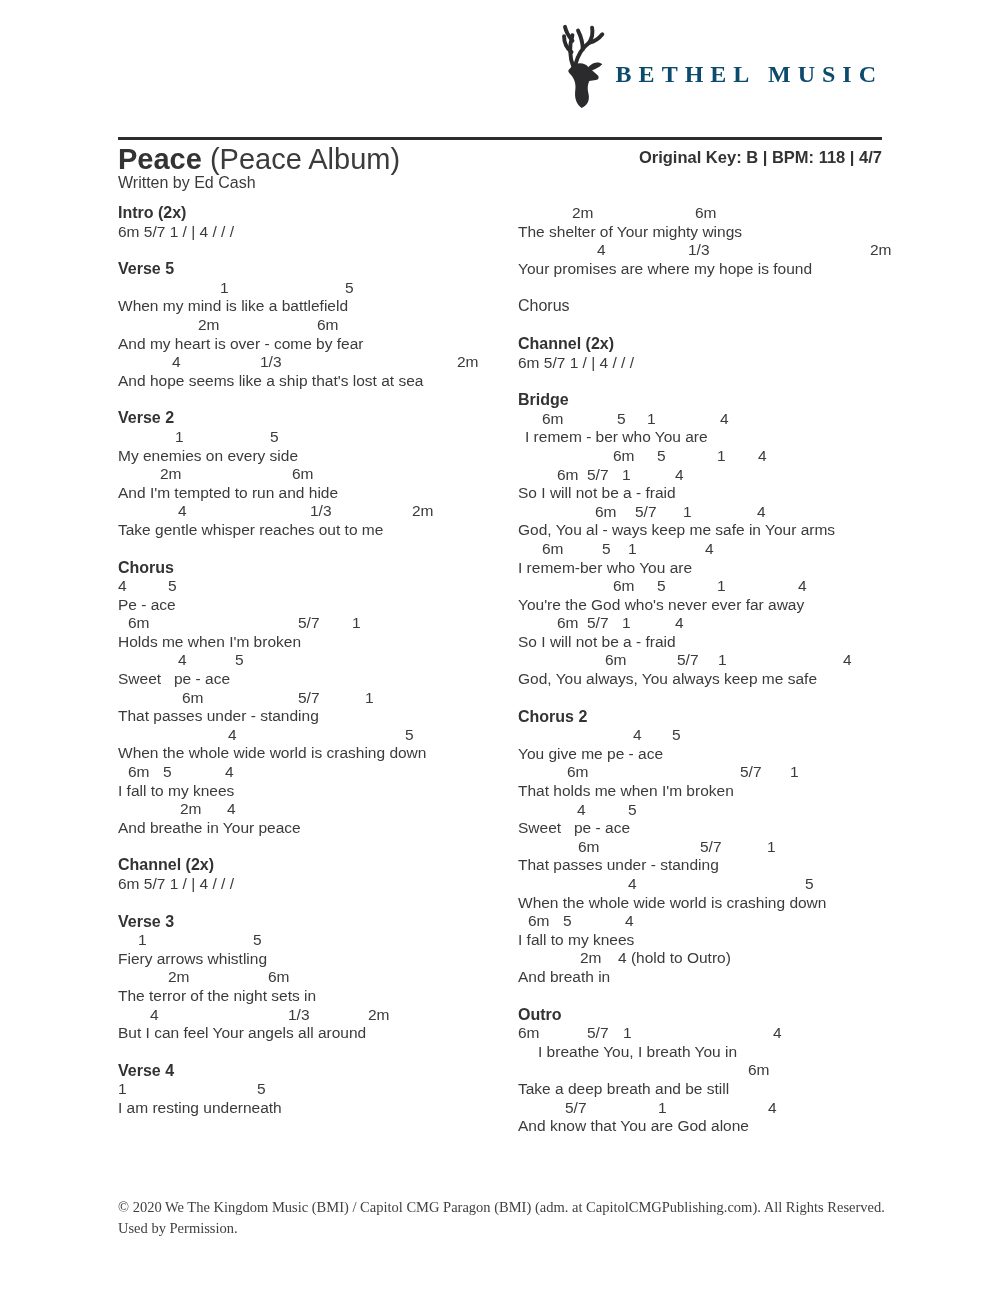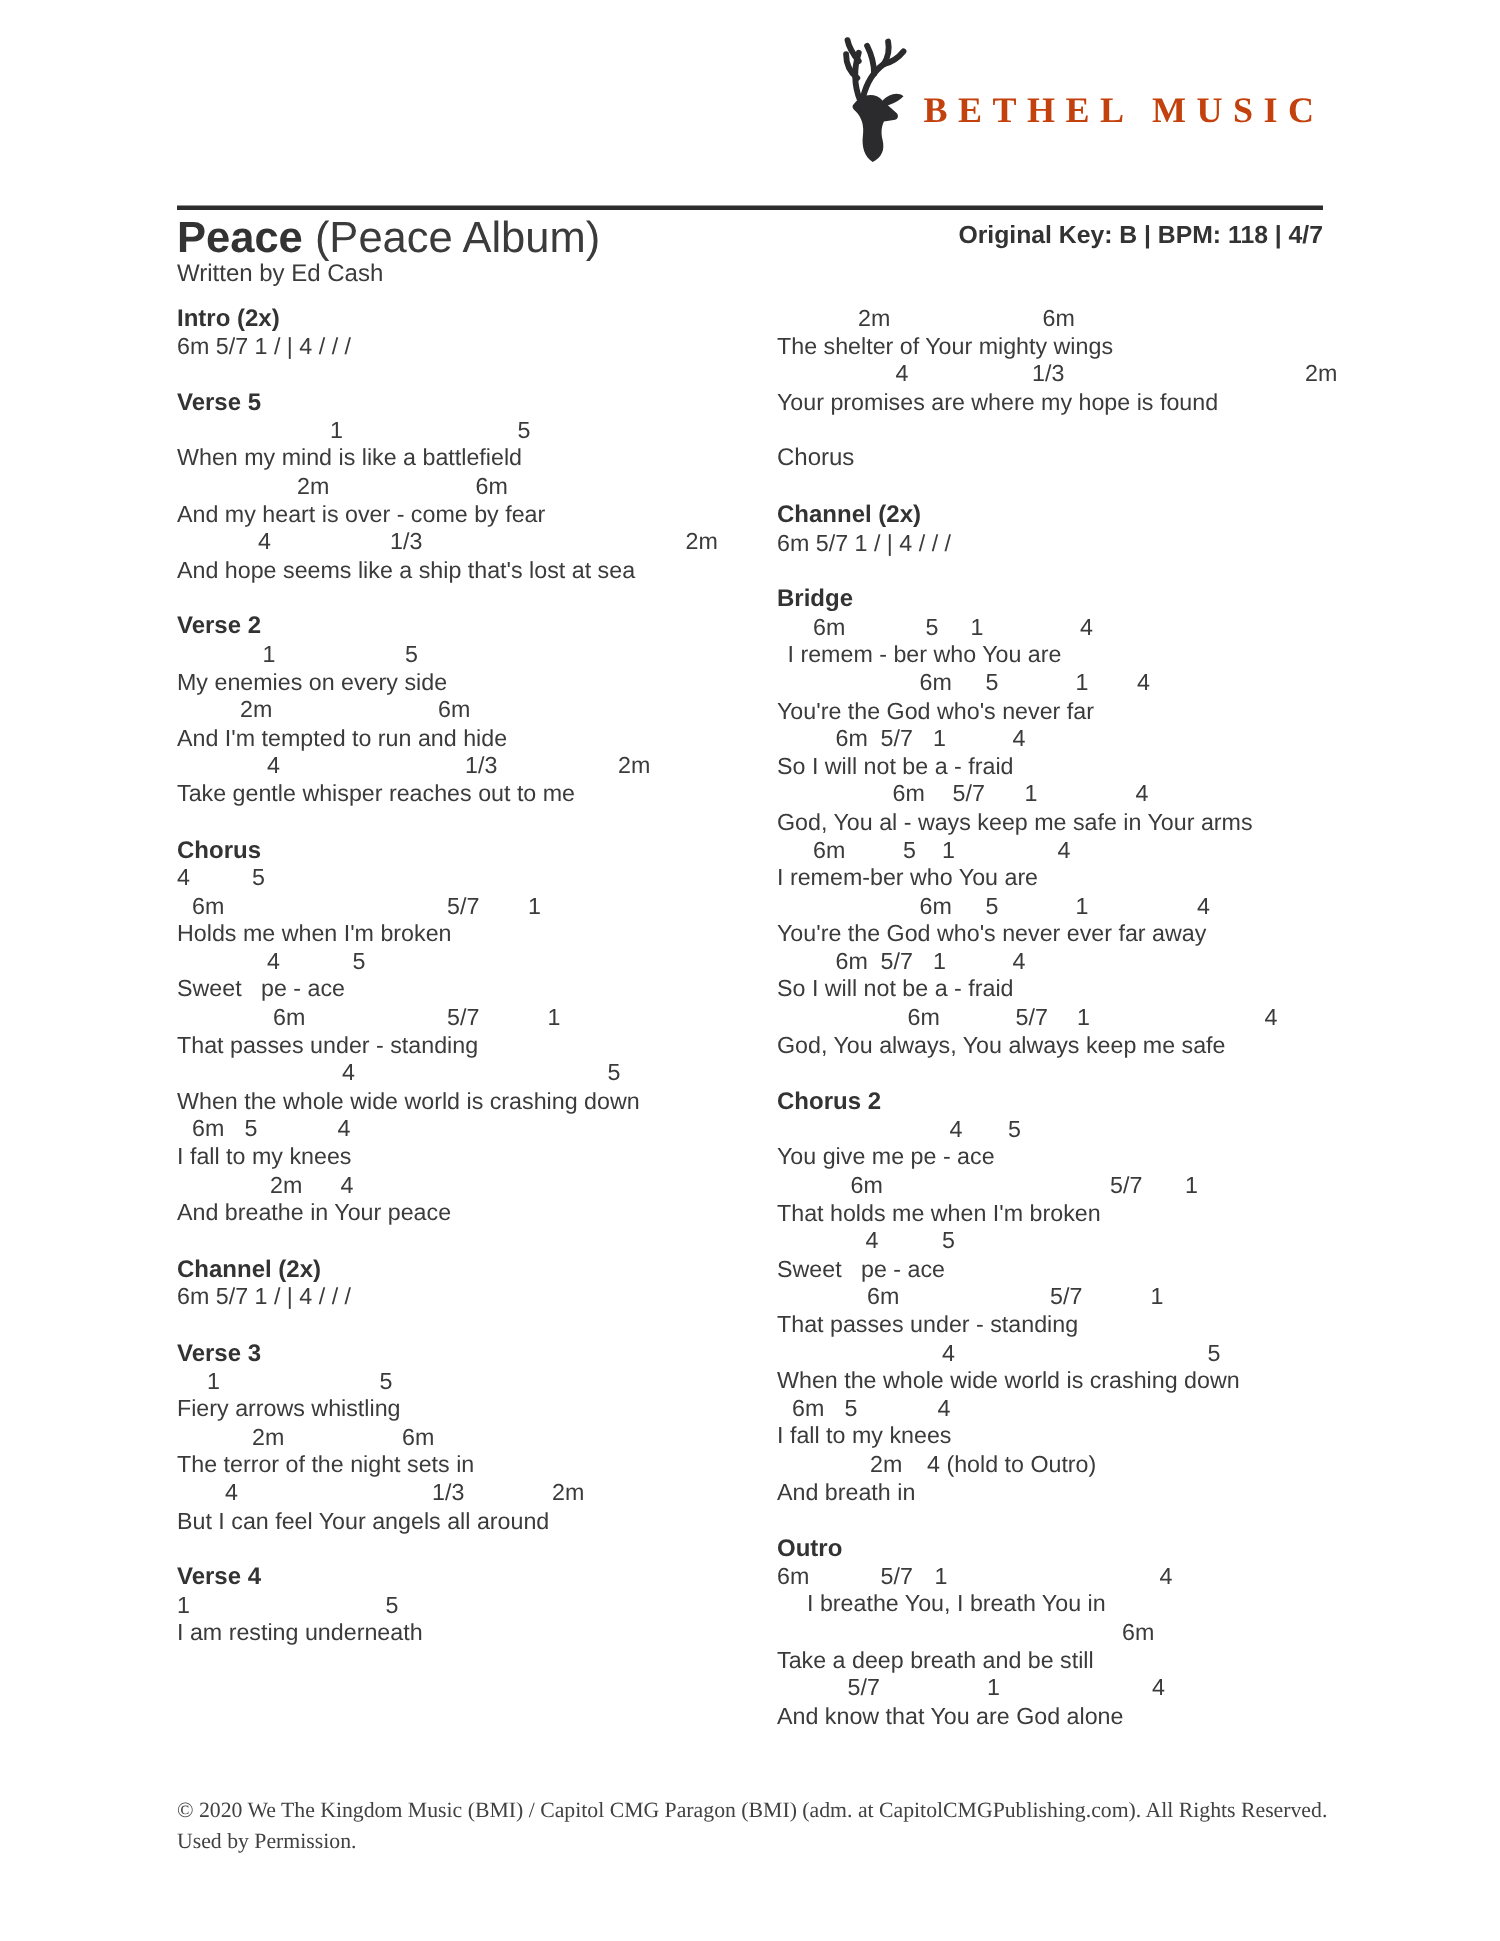--- a/index.html
+++ b/index.html
@@ -2,21 +2,21 @@
 <html><head>
 <meta charset="utf-8">
 <style>
   html,body{margin:0;padding:0;background:#ffffff;}
   .page{position:relative;width:1000px;height:1294px;background:#ffffff;overflow:hidden;
         font-family:"Liberation Sans",sans-serif;color:#3b3b3b;}
   
   .logo{position:absolute;top:24px;right:117px;display:flex;align-items:center;}
   .deer{width:56px;height:84px;margin-right:9px;flex:none;}
   .brand{font-family:"Liberation Serif",serif;font-size:24px;font-weight:600;
-         letter-spacing:7px;color:#c2410c;margin-top:16px;white-space:pre;}
+         letter-spacing:7px;color:#0c4a6e;margin-top:16px;white-space:pre;}
   
   .rule{position:absolute;left:118px;top:137px;width:764px;height:3px;background:#2d2d2d;}
   .title-row{position:absolute;left:118px;top:143px;width:764px;display:flex;
              justify-content:space-between;align-items:flex-start;}
   .song-title{font-size:29px;font-weight:700;color:#333333;white-space:pre;}
   .song-title .album{font-weight:400;color:#3b3b3b;}
   .meta{font-size:16.5px;font-weight:700;color:#333333;margin-top:5px;white-space:pre;}
   .writer{position:absolute;left:118px;top:174px;font-size:16px;color:#3b3b3b;}
   
   .cols{position:absolute;left:118px;top:204px;width:764px;display:flex;}
@@ -108,20 +108,21 @@
             <span class="chord" style="left: 294px;">2m</span>
           </div>
           <div class="lyric-line">Take gentle whisper reaches out to me</div>
         </div>
         <div class="section">
           <div class="heading">Chorus</div>
           <div class="chord-line">
             <span class="chord" style="left: 0px;">4</span>
             <span class="chord" style="left: 50px;">5</span>
           </div>
+          <div class="lyric-line">Pe - ace</div>
           <div class="chord-line">
             <span class="chord" style="left: 10px;">6m</span>
             <span class="chord" style="left: 180px;">5/7</span>
             <span class="chord" style="left: 234px;">1</span>
           </div>
           <div class="lyric-line">Holds me when I'm broken</div>
           <div class="chord-line">
             <span class="chord" style="left: 60px;">4</span>
             <span class="chord" style="left: 117px;">5</span>
           </div>
@@ -210,21 +211,20 @@
             <span class="chord" style="left: 129px;">1</span>
             <span class="chord" style="left: 202px;">4</span>
           </div>
           <div class="lyric-line" style="padding-left: 7px;">I remem - ber who You are</div>
           <div class="chord-line">
             <span class="chord" style="left: 95px;">6m</span>
             <span class="chord" style="left: 139px;">5</span>
             <span class="chord" style="left: 199px;">1</span>
             <span class="chord" style="left: 240px;">4</span>
           </div>
-          <div class="lyric-line">You're the God who's never far</div>
           <div class="chord-line">
             <span class="chord" style="left: 39px;">6m</span>
             <span class="chord" style="left: 69px;">5/7</span>
             <span class="chord" style="left: 104px;">1</span>
             <span class="chord" style="left: 157px;">4</span>
           </div>
           <div class="lyric-line">So I will not be a - fraid</div>
           <div class="chord-line">
             <span class="chord" style="left: 77px;">6m</span>
             <span class="chord" style="left: 117px;">5/7</span>

